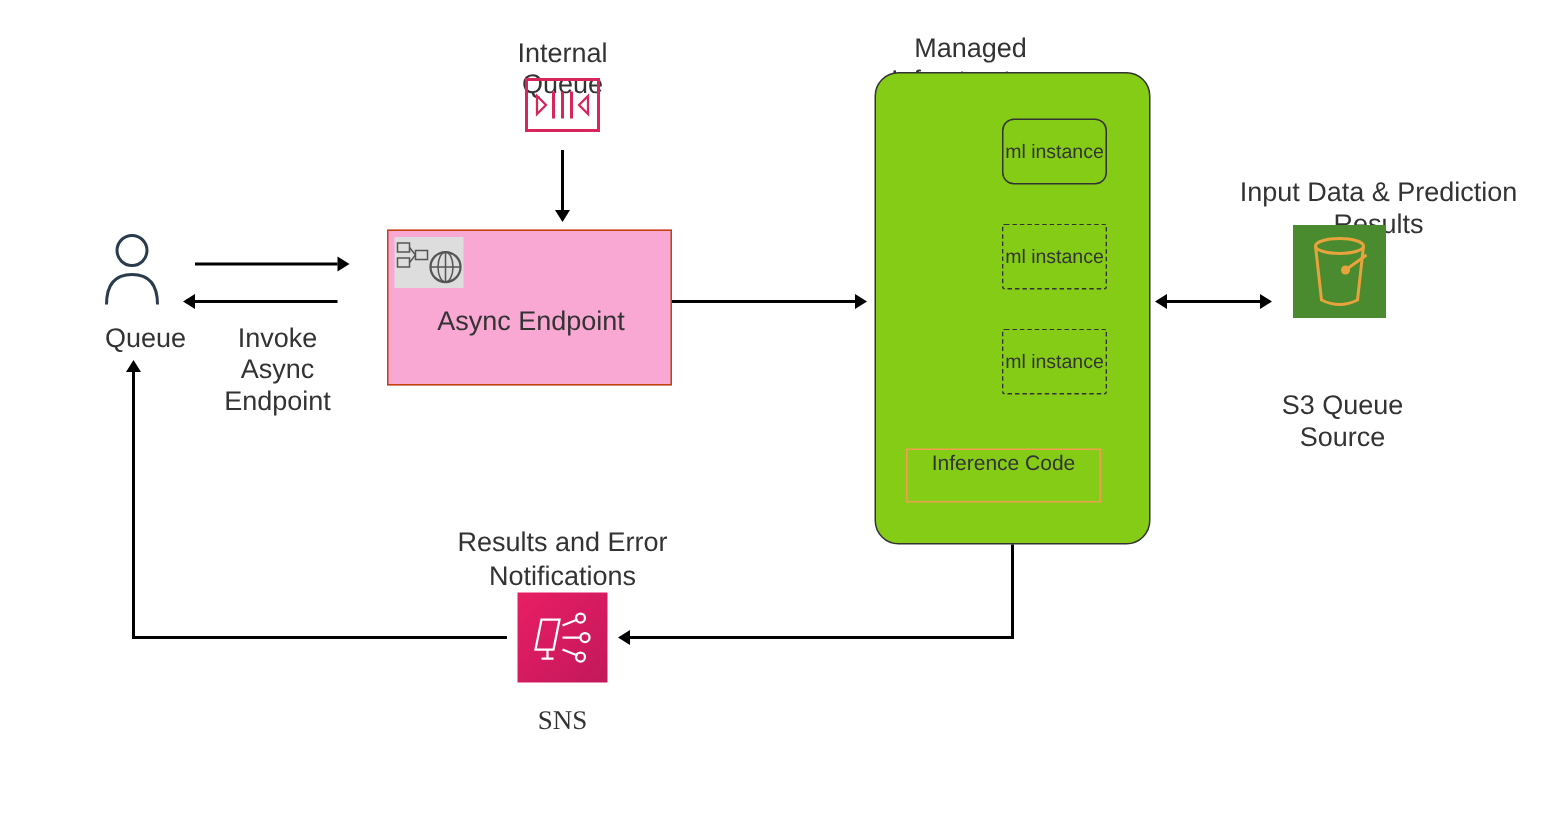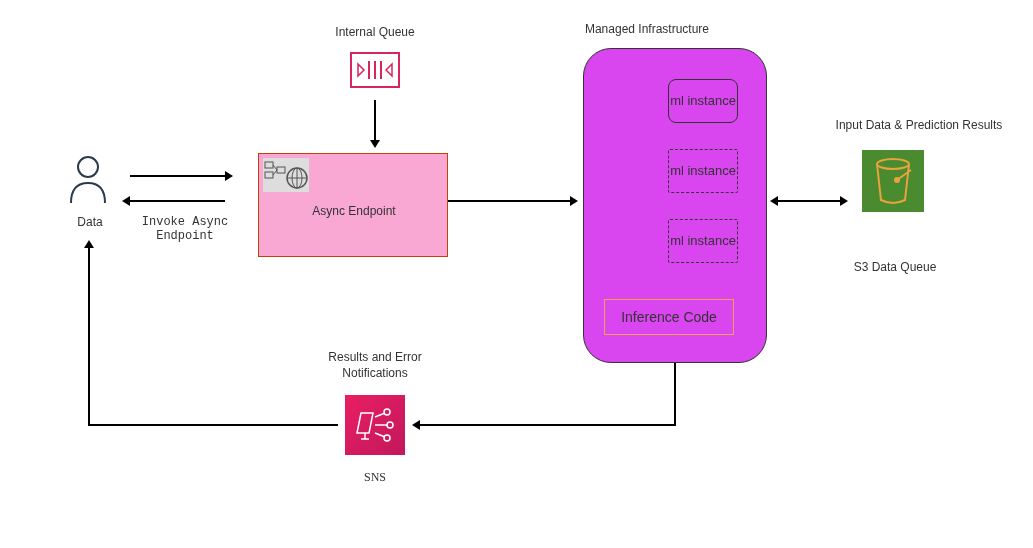--- a/index.html
+++ b/index.html
@@ -1,36 +1,36 @@
 <!DOCTYPE html>
 <html><head>
   <meta charset="utf-8">
   <style>
     * { box-sizing: border-box; margin: 0; padding: 0; }
     body { font-family: Arial, sans-serif; background: #fff; width: 1033px; height: 548px; position: relative; color: #333; }
-    .label { position: absolute; font-size: 12px; color: #333; text-align: center; }
+    .label { position: absolute; font-size: 18px; color: #333; text-align: center; }
     .box { position: absolute; border: 1px solid #c2410c; background: #f9a8d4; }
     .arrow-line { position: absolute; background: #000; }
     .arrow-head { position: absolute; width: 0; height: 0; }
     .arrow-head.right { border-left: 8px solid #000; border-top: 5px solid transparent; border-bottom: 5px solid transparent; }
     .arrow-head.left { border-right: 8px solid #000; border-top: 5px solid transparent; border-bottom: 5px solid transparent; }
     .arrow-head.down { border-top: 8px solid #000; border-left: 5px solid transparent; border-right: 5px solid transparent; }
   </style>
 </head>
 <body>
 
 <div style="position:absolute; left:68px; top:155px;">
   <svg width="40" height="50" viewBox="0 0 40 50">
     <circle cx="20" cy="12" r="10" fill="none" stroke="#2a3b4d" stroke-width="2"></circle>
     <path d="M 3 48 Q 3 28 20 28 Q 37 28 37 48" fill="none" stroke="#2a3b4d" stroke-width="2"></path>
   </svg>
 </div>
-<div class="label" style="left:70px; top:215px; width:40px;">Data</div>
+<div class="label" style="left:70px; top:215px; width:40px;">Queue</div>
 
-<div class="label" style="left:135px; top:215px; width:100px;font-family:Liberation Mono, monospace;">Invoke Async Endpoint</div>
+<div class="label" style="left:135px; top:215px; width:100px;">Invoke Async Endpoint</div>
 
 <div class="arrow-line" style="left:130px; top:175px; width:95px; height:1.5px;"></div>
 <div class="arrow-head right" style="left:225px; top:171px;"></div>
 <div class="arrow-line" style="left:130px; top:200px; width:95px; height:1.5px;"></div>
 <div class="arrow-head left" style="left:122px; top:196px;"></div>
 
 <div class="label" style="left:320px; top:25px; width:110px;">Internal Queue</div>
 <div style="position:absolute; left:350px; top:52px; width:50px; height:36px; border:2px solid #d6265c; display:flex; align-items:center; justify-content:center;">
   <svg width="40" height="24" viewBox="0 0 40 24">
     <path d="M 3 6 L 9 12 L 3 18 Z" fill="none" stroke="#d6265c" stroke-width="1.5"></path>
@@ -58,53 +58,53 @@
       <ellipse cx="34" cy="20" rx="5" ry="10" fill="none" stroke="#555" stroke-width="1"></ellipse>
     </svg>
   </div>
   <div class="label" style="left:30px; top:50px; width:130px;">Async Endpoint</div>
 </div>
 
 <div class="arrow-line" style="left:448px; top:200px; width:122px; height:1.5px;"></div>
 <div class="arrow-head right" style="left:570px; top:196px;"></div>
 
 <div class="label" style="left:562px; top:22px; width:170px;">Managed Infrastructure</div>
-<div style="position:absolute; left:583px; top:48px; width:184px; height:315px; border:1.5px solid #333; border-radius:28px; background:#d946ef;">
+<div style="position:absolute; left:583px; top:48px; width:184px; height:315px; border:1.5px solid #333; border-radius:16px; background:#84cc16;">
 
   <div style="position:absolute; left:84px; top:30px; width:70px; height:44px; border:1.5px solid #333; border-radius:8px; display:flex; align-items:center; justify-content:center;">
     <span class="label" style="position:static; font-size:13px; line-height:1.1;">ml instance</span>
   </div>
 
   <div style="position:absolute; left:84px; top:100px; width:70px; height:44px; border:1.5px dashed #333; border-radius:2px; display:flex; align-items:center; justify-content:center;">
     <span class="label" style="position:static; font-size:13px; line-height:1.1;">ml instance</span>
   </div>
 
   <div style="position:absolute; left:84px; top:170px; width:70px; height:44px; border:1.5px dashed #333; border-radius:2px; display:flex; align-items:center; justify-content:center;">
     <span class="label" style="position:static; font-size:13px; line-height:1.1;">ml instance</span>
   </div>
 
-  <div style="position:absolute; left:20px; top:250px; width:130px; height:36px; border:1.5px solid #f0a050; display:flex; align-items:center; justify-content:center;">
+  <div style="position:absolute; left:20px; top:250px; width:130px; height:36px; border:1.5px solid #f0a050; display:flex; align-items:flex-start; justify-content:center;">
     <span class="label" style="position:static; font-size:14px;">Inference Code</span>
   </div>
 </div>
 
 <div class="arrow-head left" style="left:770px; top:196px;"></div>
 <div class="arrow-line" style="left:778px; top:200px; width:62px; height:1.5px;"></div>
 <div class="arrow-head right" style="left:840px; top:196px;"></div>
 
 <div class="label" style="left:795px; top:118px; width:210px;margin-left:19px;">Input Data &amp; Prediction Results</div>
 <div style="position:absolute; left:862px; top:150px; width:62px; height:62px; background:#4a8b2f; display:flex; align-items:center; justify-content:center;">
   <svg width="44" height="50" viewBox="0 0 44 50">
     <ellipse cx="22" cy="8" rx="16" ry="5" fill="none" stroke="#e8a33d" stroke-width="2"></ellipse>
     <path d="M 6 8 L 10 44 Q 22 50 34 44 L 38 8" fill="none" stroke="#e8a33d" stroke-width="2"></path>
     <line x1="26" y1="24" x2="40" y2="14" stroke="#e8a33d" stroke-width="2"></line>
     <circle cx="26" cy="24" r="3" fill="#e8a33d"></circle>
   </svg>
 </div>
-<div class="label" style="left:840px; top:260px; width:110px;">S3 Data Queue</div>
+<div class="label" style="left:840px; top:260px; width:110px;">S3 Queue Source</div>
 
 <div class="label" style="left:300px; top:350px; width:150px; line-height:1.3;">Results and Error Notifications</div>
 <div style="position:absolute; left:345px; top:395px; width:60px; height:60px; background:linear-gradient(135deg,#e91e63,#c2185b); display:flex; align-items:center; justify-content:center;">
   <svg width="44" height="44" viewBox="0 0 44 44">
     <path d="M 8 10 L 20 10 L 16 30 L 4 30 Z" fill="none" stroke="#fff" stroke-width="1.5"></path>
     <line x1="12" y1="30" x2="12" y2="36" stroke="#fff" stroke-width="1.5"></line>
     <line x1="8" y1="36" x2="16" y2="36" stroke="#fff" stroke-width="1.5"></line>
     <line x1="22" y1="14" x2="32" y2="10" stroke="#fff" stroke-width="1.5"></line>
     <line x1="22" y1="22" x2="34" y2="22" stroke="#fff" stroke-width="1.5"></line>
     <line x1="22" y1="30" x2="32" y2="34" stroke="#fff" stroke-width="1.5"></line>

